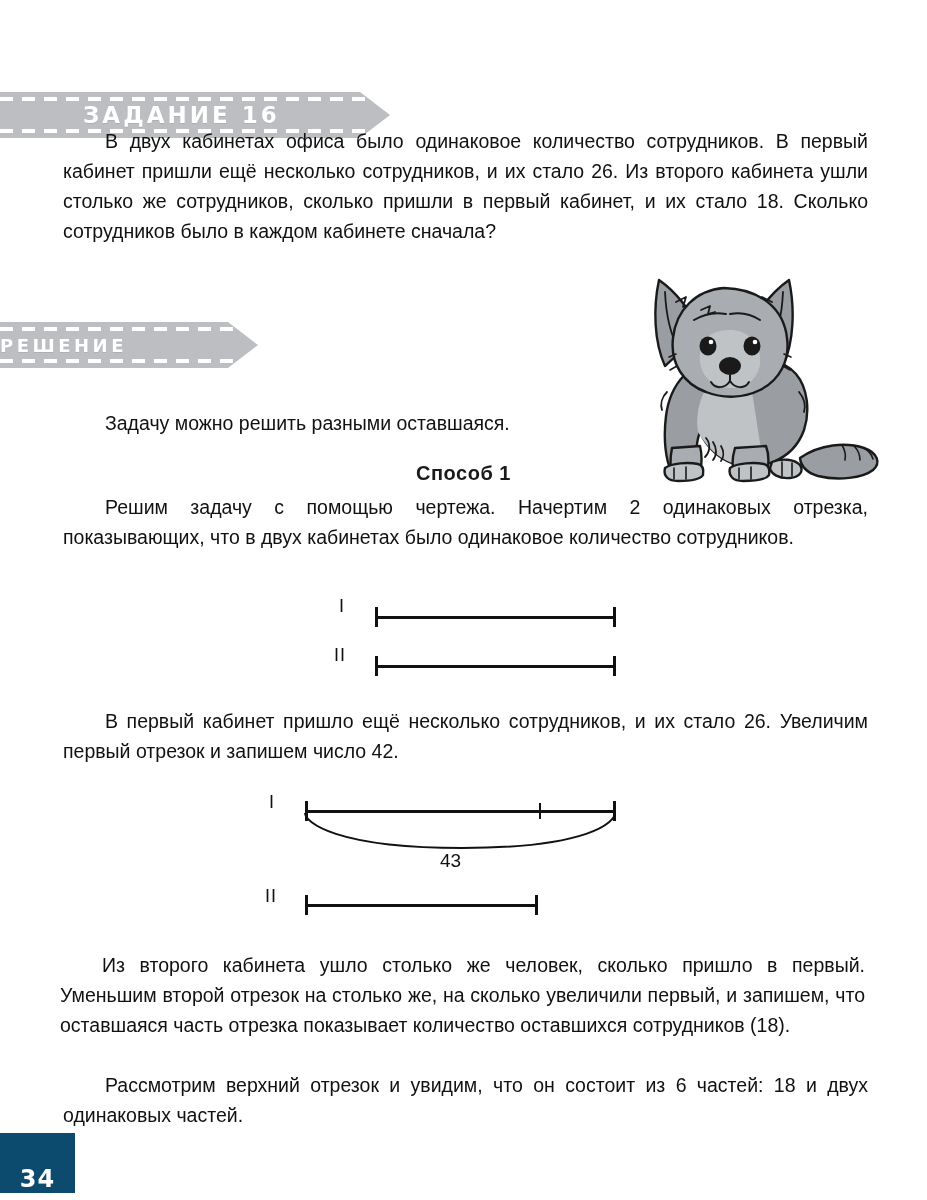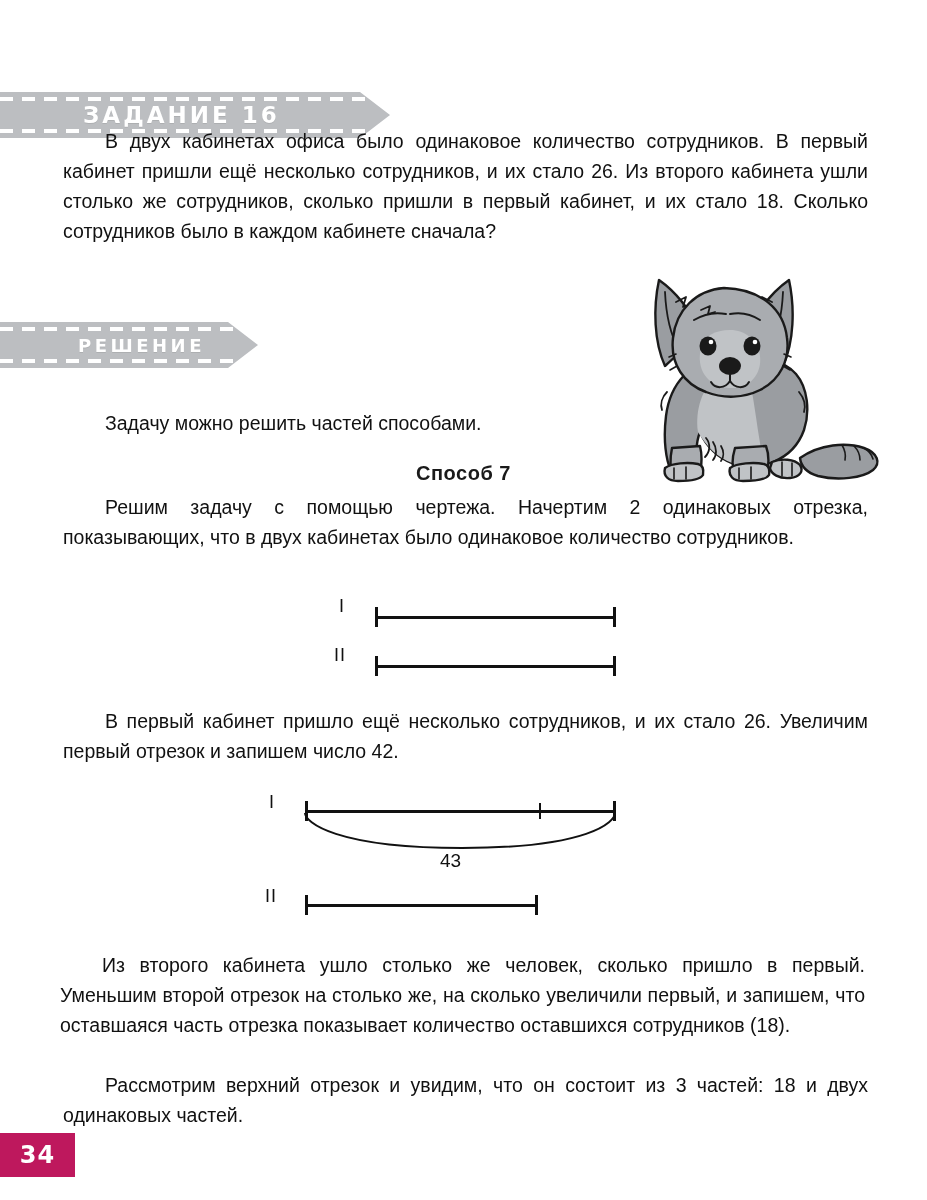--- a/index.html
+++ b/index.html
@@ -62,21 +62,21 @@
     top: 48px;
     width: 390px;
     margin-top: 44px;
   }
   #ribbon-task .ribbon-label { margin-left: 83px; font-size: 23px; }
 
   #ribbon-solution {
     top: 322px;
     width: 258px;
   }
-  #ribbon-solution .ribbon-label { margin-left: 78px; font-size: 18px; letter-spacing: 3.5px; }
+  #ribbon-solution .ribbon-label { font-size: 18px; letter-spacing: 3.5px; }
 
   
   .para {
     position: absolute;
     font-size: 19.5px;
     line-height: 30px;
     text-align: justify;
     text-justify: inter-word;
     font-family: "Liberation Sans", sans-serif;
     color: #111111;
@@ -172,24 +172,24 @@
     width: 262px;
     height: 232px;
   }
 
   
   #page-number-block {
     position: absolute;
     left: 0;
     top: 1133px;
     width: 75px;
-    height: 44px;
-    background: #be185d;
+    height: 60px;
+    background: #0c4a6e;
     display: flex;
-    align-items: center;
+    align-items: flex-end;
     justify-content: center;
   }
   #page-number-block .num {
     color: #ffffff;
     font-weight: bold;
     font-size: 24px;
     font-family: "DejaVu Sans", sans-serif;
     letter-spacing: 1px;
   }
 </style>
@@ -287,23 +287,23 @@
   </svg>
 </div>
 
 <div class="ribbon" id="ribbon-solution">
   <div class="dash-row dash-top"></div>
   <div class="dash-row dash-bottom"></div>
   <div class="ribbon-label">РЕШЕНИЕ</div>
   <div class="notch"></div>
 </div>
 
-<div class="para" id="solution-intro"><span class="indent"></span><span>Задачу можно решить частей способами.</span></div>
-
-<div id="method-heading">Способ  7</div>
+<div class="para" id="solution-intro"><span class="indent"></span><span>Задачу можно решить разными оставшаяся.</span></div>
+
+<div id="method-heading">Способ  1</div>
 
 <div class="para" id="method-1-text"><span class="indent"></span><span>Решим задачу с помощью чертежа. Начертим 2 одинаковых отрезка, показывающих, что в двух кабинетах было одинаковое количество сотрудников.</span></div>
 
 <div class="diagram" id="diagram-1" style="left:0; top:595px; width:927px; height:95px;">
 
   <div class="seg-label" style="left:339px; top:1px;">I</div>
   <div class="seg-line" style="left:375px; top:21px; width:240px;"></div>
   <div class="seg-cap" style="left:375px; top:12px; height:20px;"></div>
   <div class="seg-cap" style="left:613px; top:12px; height:20px;"></div>
 
@@ -329,17 +329,17 @@
   <div class="arc-label" style="left:440px; top:62px;">43</div>
 
   <div class="seg-label" style="left:265px; top:98px;">II</div>
   <div class="seg-line" style="left:305px; top:116px; width:232px;"></div>
   <div class="seg-cap" style="left:305px; top:107px; height:20px;"></div>
   <div class="seg-cap" style="left:535px; top:107px; height:20px;"></div>
 </div>
 
 <div class="para" id="after-diagram-2-text"><span class="indent"></span><span>Из второго кабинета ушло столько же человек, сколько пришло в первый. Уменьшим второй отрезок на столько же, на сколько увеличили первый, и запишем, что оставшаяся часть отрезка показывает количество оставшихся сотрудников (18).</span></div>
 
-<div class="para" id="final-text"><span class="indent"></span><span>Рассмотрим верхний отрезок и увидим, что он состоит из 3 частей: 18 и двух одинаковых частей.</span></div>
+<div class="para" id="final-text"><span class="indent"></span><span>Рассмотрим верхний отрезок и увидим, что он состоит из 6 частей: 18 и двух одинаковых частей.</span></div>
 
 <div id="page-number-block">
   <span class="num">34</span>
 </div>
 
 </body></html>

